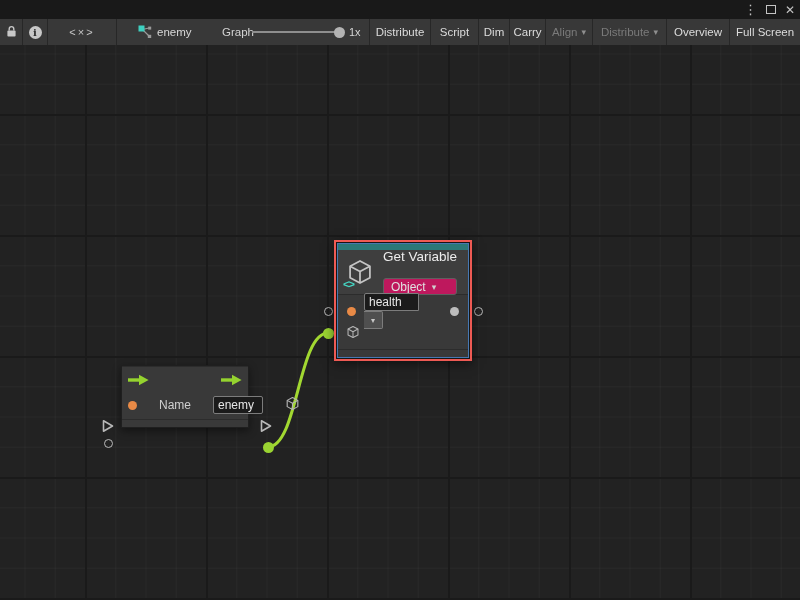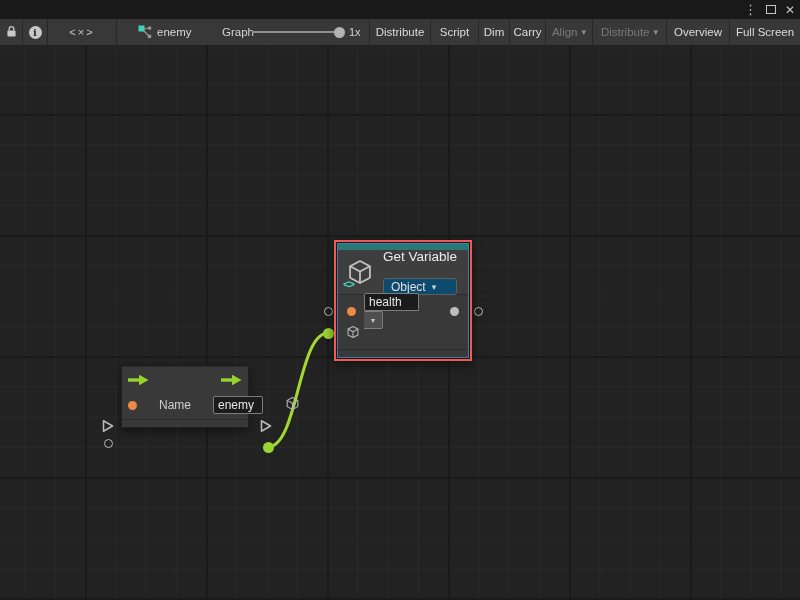--- a/index.html
+++ b/index.html
@@ -79,21 +79,21 @@
 
   
   .sel-outer { position:absolute; left:334px; top:195px; width:138px; border:2px solid #ee5a54;
                background:#161616; padding:1px; box-shadow:0 3px 10px rgba(0,0,0,0.5); }
   .sel-inner { border:1px solid #4678b2; }
   .teal-strip { height:6px; background:#2b7878; }
   .getvar-node .node-header { height:44px; }
   .badge-wrap { position:relative; width:28px; height:28px; }
   .code-badge { position:absolute; left:-3px; bottom:-4px; color:#45d8c5; font-size:11px; font-weight:bold;
                 letter-spacing:-1px; background:transparent; }
-  .dropdown { display:inline-flex; align-items:center; gap:6px; background:#0c4a6e; border:1px solid #5f5f5f;
+  .dropdown { display:inline-flex; align-items:center; gap:6px; background:#be185d; border:1px solid #5f5f5f;
               border-radius:3px; height:17px; padding:0 7px; color:#e0e0e0; font-size:12px;
               font-family:"Liberation Sans",sans-serif; }
   .dropdown .caret { font-size:9px; color:#cfcfcf; }
   .getvar-node .node-body { padding:4px 0; }
   .gv-row1 { height:24px; padding:0 9px; gap:8px; }
   .gv-row2 { height:22px; padding:0 8px; }
   .field-group { display:flex; align-items:stretch;flex-direction:column; }
   .field-group .field { width:55px; border-radius:2px 0 0 2px; }
   .field-dd { width:19px; background:#4f4f4f; border:1px solid #7c7c7c; border-left:none;
               border-radius:0 2px 2px 0; color:#c8c8c8; font-size:8px; display:flex; align-items:center;

